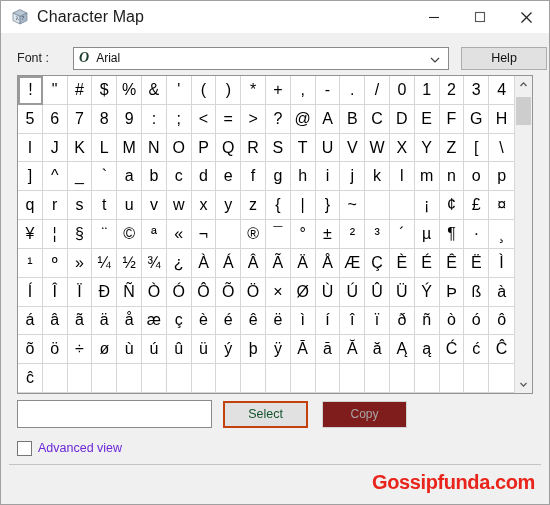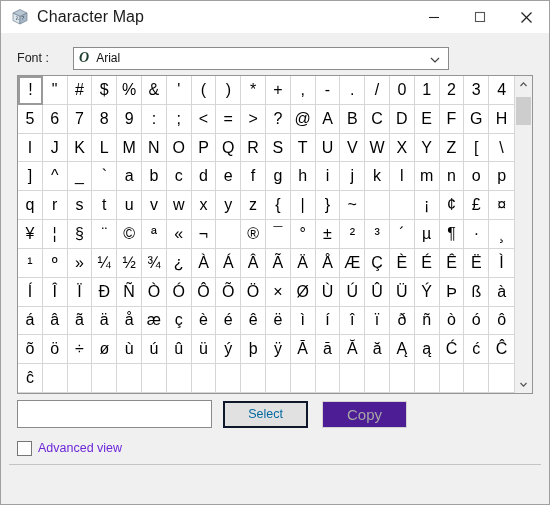--- a/index.html
+++ b/index.html
@@ -227,39 +227,39 @@
     font-family: "Liberation Sans", sans-serif;
     color: #111;
     padding: 0 4px;
     flex: 0 0 auto;
   }
   .select-btn {
     margin-left: 11px;
     width: 85px;
     height: 27px;
     background: #e1e1e1;
-    border: 2px solid #0f172a;
+    border: 2px solid #c2410c;
     box-sizing: border-box;
     font-size: 12.5px;
-    color: #0369a1;
+    color: #14532d;
     font-family: "Liberation Sans", sans-serif;
     display: flex;
     align-items: center;
     justify-content: center;
     padding: 0;
     flex: 0 0 auto;
   }
   .copy-btn {
     margin-left: 14px;
     width: 85px;
     height: 27px;
-    background: #4c1d95;
+    background: #7f1d1d;
     border: 1px solid #d3d3d3;
     box-sizing: border-box;
-    font-size: 15px;
+    font-size: 12px;
     color: #a6a6a6;
     font-family: "Liberation Sans", sans-serif;
     display: flex;
     align-items: center;
     justify-content: center;
     padding: 0;
     flex: 0 0 auto;
   }
 
   .adv-row {
@@ -353,20 +353,21 @@
     <div class="font-label">Font :</div>
     <div class="font-combo">
       <span class="ot-icon">O</span>
       <span class="font-name">Arial</span>
       <span class="combo-arrow">
         <svg width="12" height="12" viewBox="0 0 12 12">
           <polyline points="2,4 6,8 10,4" fill="none" stroke="#3a3a3a" stroke-width="1.1"></polyline>
         </svg>
       </span>
     </div>
+    <button class="help-btn">Help</button>
   </div>
 
   <div class="grid-area">
     <div class="char-grid">
         <div class="cell selected">!</div>
         <div class="cell">"</div>
         <div class="cell">#</div>
         <div class="cell">$</div>
         <div class="cell">%</div>
         <div class="cell">&amp;</div>
@@ -607,15 +608,16 @@
     <button class="select-btn">Select</button>
     <button class="copy-btn" disabled="">Copy</button>
   </div>
 
   <div class="adv-row">
     <span class="checkbox"></span>
     <span class="adv-label">Advanced view</span>
   </div>
 
   <div class="statusbar">
+    <span class="watermark" style="color: rgb(232, 36, 27);">Gossipfunda.com</span>
   </div>
 
 </div>
 
 </body></html>

